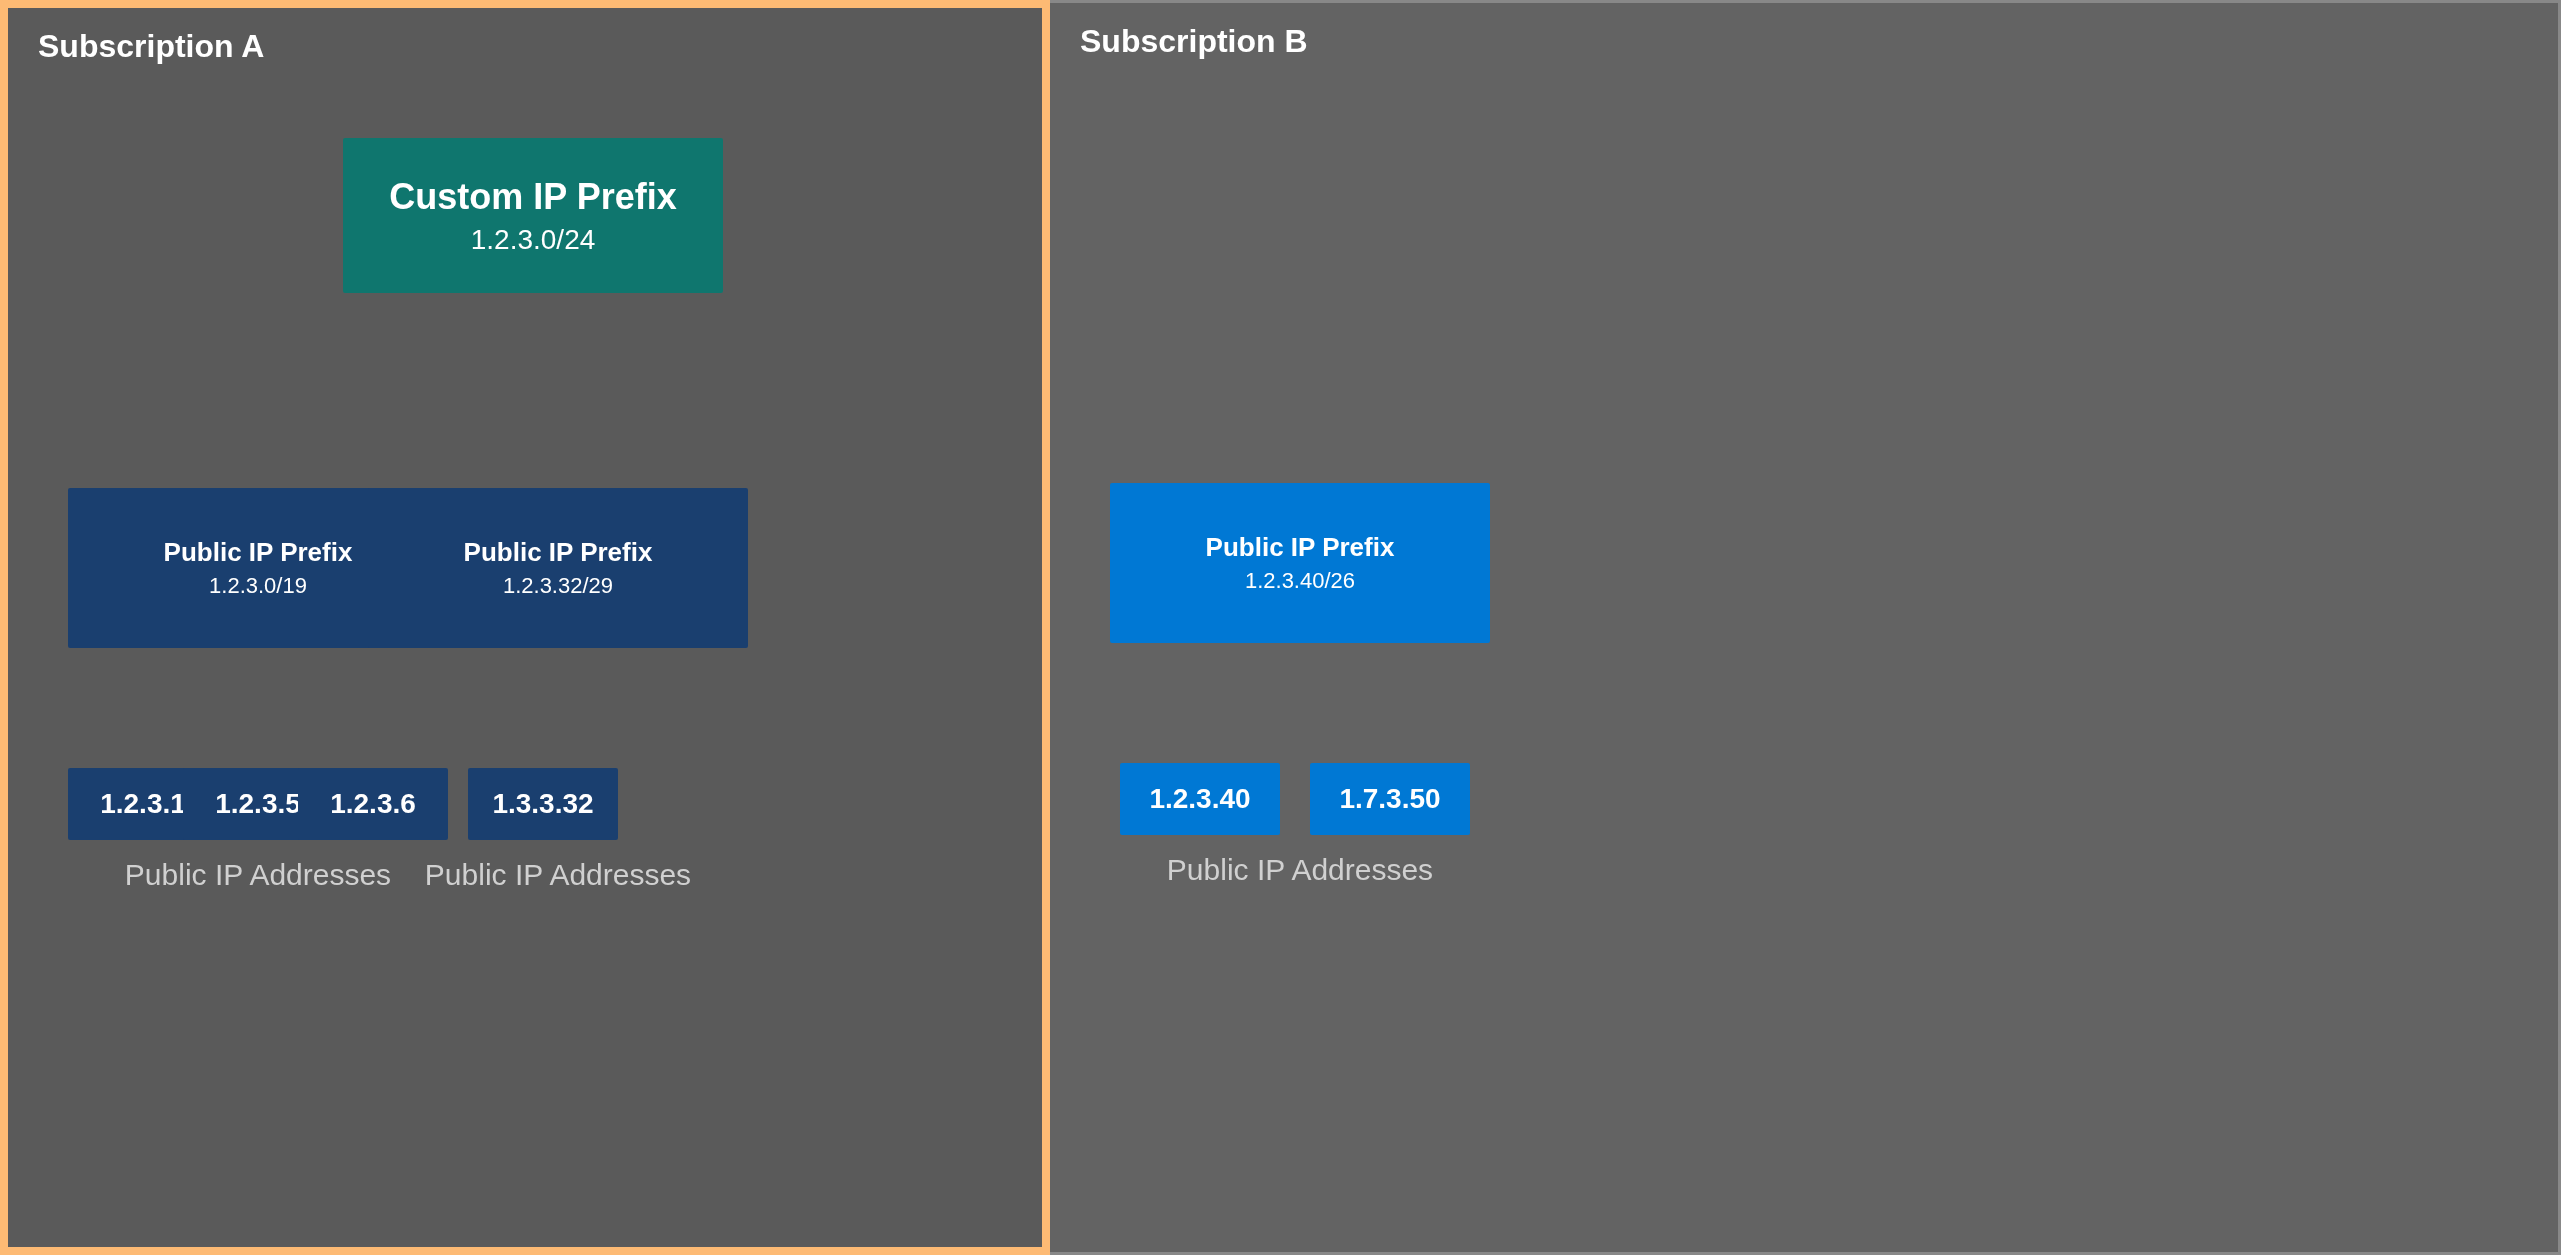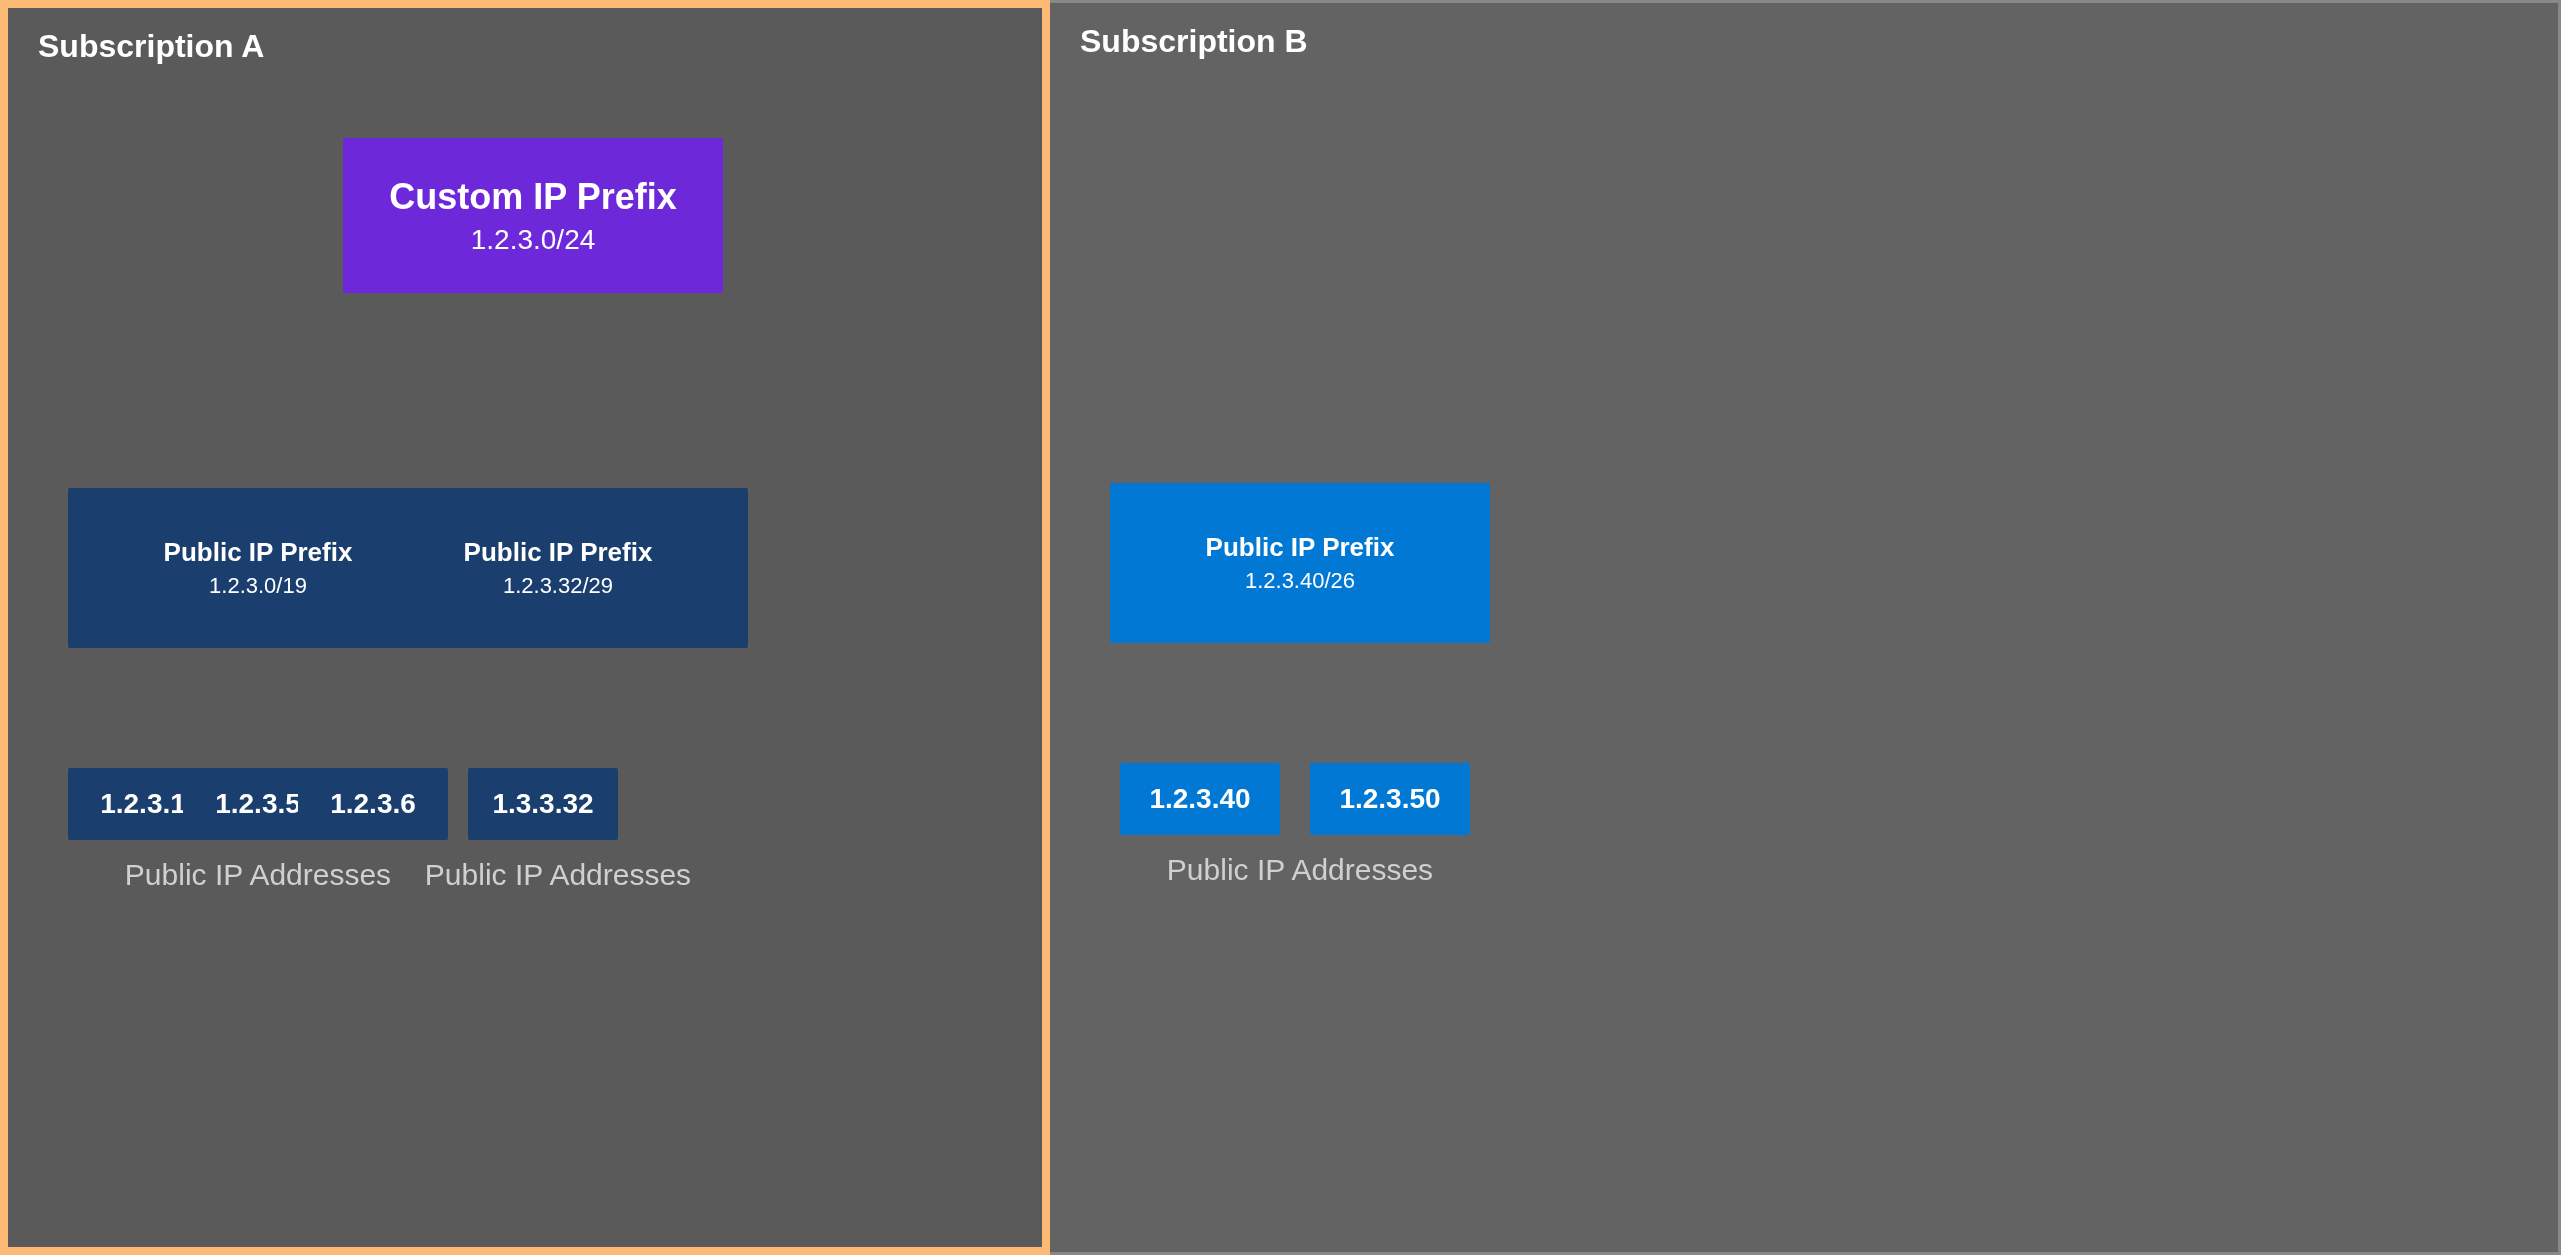--- a/index.html
+++ b/index.html
@@ -71,21 +71,21 @@
     }
 
     .box-small-subtitle {
       font-size: 22px;
       font-weight: 400;
       margin-top: 4px;
     }
 
     
     .custom-ip-prefix {
-      background: #6d28d9;
+      background: #0f766e;
       width: 380px;
       height: 155px;
       
       left: 335px;
       top: 130px;
     }
 
     
     .pip-dark {
       background: #1a3f6f;
@@ -219,19 +219,19 @@
 
   <div class="subscription-b">
     <div class="subscription-label">Subscription B</div>
 
     <div class="box pip-bright" style="left:60px; top:480px; width:380px; height:160px;">
       <span class="box-small-title">Public IP Prefix</span>
       <span class="box-small-subtitle">1.2.3.40/26</span>
     </div>
 
     <div class="ip-box-bright" style="left:70px; top:760px;">1.2.3.40</div>
-    <div class="ip-box-bright" style="left:260px; top:760px;">1.2.3.50</div>
+    <div class="ip-box-bright" style="left:260px; top:760px;">1.7.3.50</div>
 
     <div class="label-text" style="left:60px; top:850px;">Public IP Addresses</div>
 
   </div>
 
 </div>
 
 </body></html>

